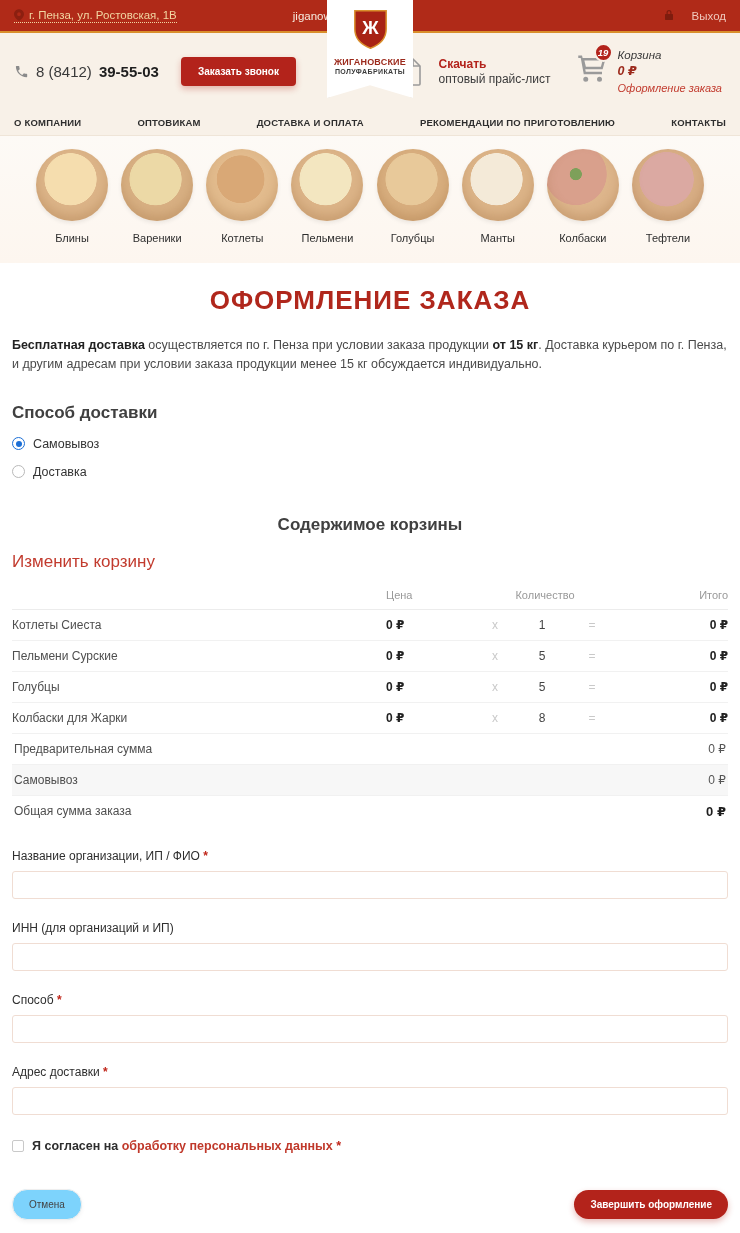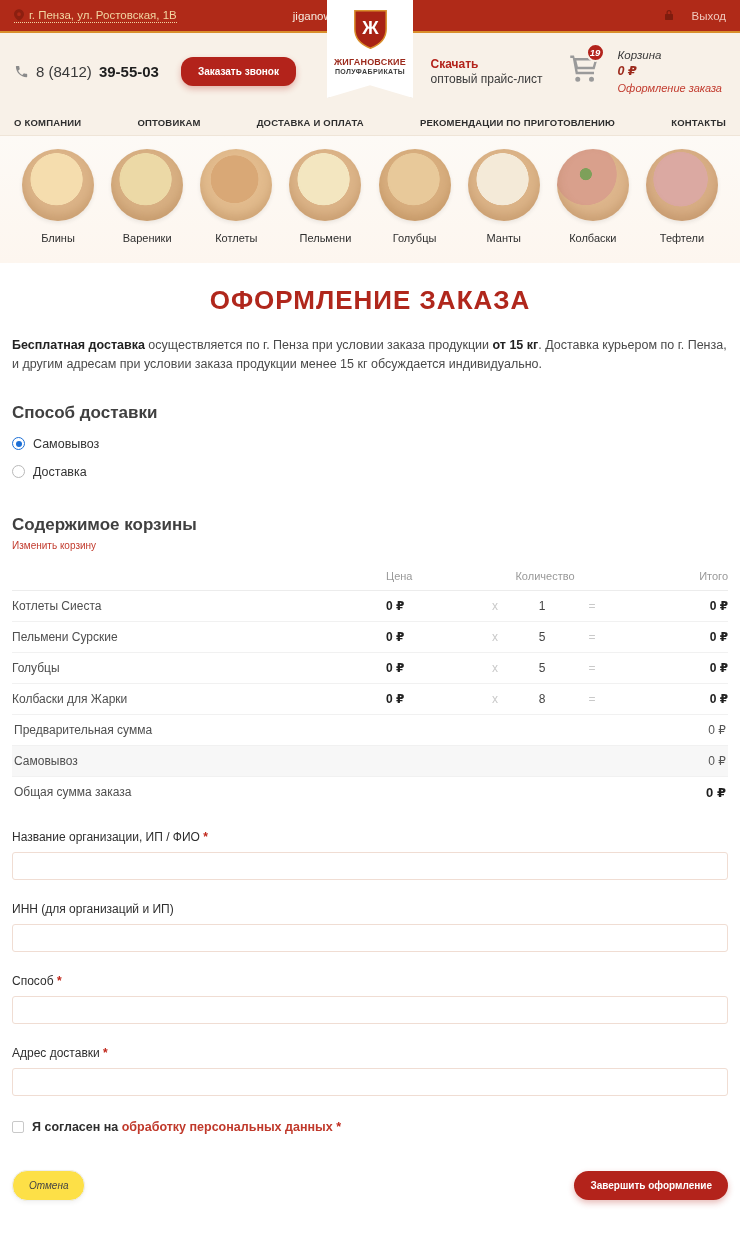--- a/index.html
+++ b/index.html
@@ -15,49 +15,49 @@
   .topbar .email { color:#f6eade; text-decoration:none; margin-left:110px; }
   .topbar-right { display:flex; align-items:center; gap:18px; }
   .topbar .logout { color:#f0c9bd; text-decoration:none; }
   .topbar .logout-ic { width:10px; height:11px; fill:#7e1c0e; }
 
   
   .header { height:77px; background:#f8f1e8; display:flex; align-items:center; padding:0 14px; position:relative; }
   .phone { display:flex; align-items:center; gap:7px; font-size:15px; color:#3a3a3a; }
   .phone svg { width:15px; height:15px; fill:#8a8a8a; }
   .phone b { color:#1e1e1e; }
-  .call-btn { margin-left:22px; background:#b3231b; color:#fff; border:none; border-radius:12px; padding:9px 17px; font-size:10px; font-weight:bold; cursor:pointer; font-family:inherit; box-shadow:0 3px 6px rgba(179,35,27,.3); }
+  .call-btn { margin-left:22px; background:#b3231b; color:#fff; border:none; border-radius:4px; padding:9px 17px; font-size:10px; font-weight:bold; cursor:pointer; font-family:inherit; box-shadow:0 3px 6px rgba(179,35,27,.3); }
 
   .ribbon { position:absolute; left:50%; top:-77px; transform:translateX(-50%); width:86px; height:98px; background:#fff; box-shadow:0 2px 6px rgba(0,0,0,.18); clip-path:polygon(0 0,100% 0,100% 100%,50% 87%,0 100%); z-index:30; text-align:center; padding-top:9px; }
   .ribbon { top:0; position:absolute; }
   .ribbon-wrap { position:absolute; left:0; top:-33px; width:100%; height:0; }
   .shield { width:37px; height:41px; }
   .brand-l1 { font-size:9px; font-weight:bold; color:#9c2a1c; letter-spacing:.2px; margin-top:3px; }
   .brand-l2 { font-size:7px; font-weight:bold; color:#3c3c3c; letter-spacing:.4px; margin-top:1px; }
 
   .pricelist { margin-left:auto; display:flex; align-items:center; gap:18px; margin-right:26px; }
   .pricelist svg { width:22px; height:28px; }
   .pl-txt { font-size:12px; line-height:1.25; color:#3a3a3a; }
   .pl-link { color:#b3231b; font-weight:bold; text-decoration:none; display:block; }
 
   .cart { display:flex; gap:9px; margin-right:4px;font-style:italic; }
   .cart-ic-wrap { position:relative; width:32px; }
   .cart-ic-wrap svg { width:30px; height:30px; fill:#9a9a9a; margin-top:4px; }
   .cart-badge { position:absolute; top:-6px; right:-4px; width:19px; height:19px; border-radius:50%; background:#b3231b; color:#fff; font-size:9.5px; font-weight:bold; display:flex; align-items:center; justify-content:center; border:2px solid #f8f1e8; }
-  .cart-info { font-size:11.5px;margin-left:8px; }
+  .cart-info { font-size:11.5px; }
   .cart-label { color:#3a3a3a; }
   .cart-total { font-weight:bold; color:#9c2a1c; margin-top:2px; font-size:12.5px; }
   .cart-checkout { display:block; color:#c23b2e; text-decoration:none; margin-top:4px; font-size:11px; }
 
   
   .nav { height:26px; background:#f8f1e8; display:flex; align-items:center; justify-content:space-between; padding:0 14px; border-bottom:1px solid #efe5d8; }
   .nav a { font-size:9.5px; font-weight:bold; color:#2e2e2e; text-decoration:none; letter-spacing:.2px; }
 
   
-  .cats { height:127px; background:linear-gradient(#fdfaf6,#fdf6ef); display:flex; justify-content:space-between; padding:13px 18px 0; }
+  .cats { height:127px; background:linear-gradient(#fdfaf6,#fdf6ef); display:flex; justify-content:space-between; padding:13px 32px 0; }
   .cat { width:80px; text-align:center; cursor:pointer; }
   .cat-img { width:72px; height:72px; border-radius:50%; margin:0 auto; box-shadow:inset 0 -6px 10px rgba(150,100,50,.25), 0 2px 4px rgba(0,0,0,.08); }
   .cat-lbl { font-size:11px; color:#2e2e2e; margin-top:11px; }
   .c1 { background:radial-gradient(circle at 48% 42%, #f5ddae 0 46%, #dcb488 47% 100%); }
   .c2 { background:radial-gradient(circle at 48% 42%, #ecd9a6 0 46%, #d8b083 47% 100%); }
   .c3 { background:radial-gradient(circle at 48% 42%, #d9a876 0 42%, #e2bb8d 43% 100%); }
   .c4 { background:radial-gradient(circle at 48% 42%, #f3e6c0 0 46%, #dcb488 47% 100%); }
   .c5 { background:radial-gradient(circle at 48% 42%, #e8c99a 0 46%, #d8ae7e 47% 100%); }
   .c6 { background:radial-gradient(circle at 48% 42%, #f4ead8 0 46%, #dcb488 47% 100%); }
   .c7 { background:radial-gradient(circle at 40% 35%, #7ea05a 0 9%, #d9a08c 10% 48%, #ddb58b 49% 100%); }
@@ -68,22 +68,22 @@
   h1 { text-align:center; color:#b0271c; font-size:26px; font-weight:600; letter-spacing:1px; margin-top:2px; }
   .intro { margin-top:20px; font-size:12.5px; line-height:1.55; color:#4a4a4a; }
   .intro b { color:#222; }
   h2 { font-size:17px; font-weight:bold; color:#404040; }
   .h-delivery { margin-top:28px; }
   .radio-row { display:flex; align-items:center; gap:8px; margin-top:14px; cursor:pointer; }
   .radio { width:13px; height:13px; border-radius:50%; border:1px solid #b9b9b9; background:#fff; position:relative; }
   .radio.checked { border-color:#1c6fd6; }
   .radio.checked::after { content:""; position:absolute; left:2.5px; top:2.5px; width:6px; height:6px; border-radius:50%; background:#1c6fd6; }
   .radio-lbl { font-size:12.5px; color:#333; }
-  .h-cart { margin-top:36px; }
-  .edit-link { display:inline-block; margin-top:2px; color:#c23b2e; font-size:10px; text-decoration:none; }
+  .h-cart { margin-top:36px;text-align:center; }
+  .edit-link { display:inline-block; margin-top:17px; color:#c23b2e; font-size:17px; text-decoration:none; }
 
   .tbl { margin-top:10px; font-size:12px; }
   .trow { display:grid; grid-template-columns:1fr 88px 42px 52px 48px 112px; align-items:center; min-height:31px; border-bottom:1px solid #f1f1f1; }
   .trow.head { color:#999; font-size:11px; min-height:28px; border-bottom:1px solid #ececec; }
   .trow .qhdr { grid-column:3/6; text-align:center; }
   .trow .thdr { text-align:right; }
   .tname { color:#4f4f4f; }
   .tprice { font-weight:bold; color:#222; }
   .tmul,.teq { color:#c9c9c9; text-align:center; }
   .tqty { text-align:center; color:#444; }
@@ -98,21 +98,21 @@
   
   .field { margin-top:19px; }
   .field label { font-size:12px; color:#2f2f2f; font-weight:500; }
   .req { color:#c0261a; font-weight:bold; }
   .field input { display:block; width:100%; height:28px; margin-top:7px; border:1px solid #f0ddd3; border-radius:3px; background:#fff; font-family:inherit; font-size:12px; padding:0 8px; outline:none; }
   .agree { display:flex; align-items:center; gap:8px; margin-top:24px; font-size:12.5px; font-weight:600; color:#2e2e2e; }
   .chk { width:12px; height:12px; border:1px solid #c9c9c9; border-radius:2px; background:#fff; flex:0 0 auto; }
   .agree a { color:#c0392b; text-decoration:none; font-weight:600; }
 
   .btn-row { display:flex; justify-content:space-between; align-items:center; margin-top:36px; padding-bottom:34px; }
-  .btn-cancel { background:#fde047; border:1px solid #eee; border-radius:15px; padding:9px 16px; font-size:10px; color:#444; cursor:pointer; font-family:inherit; box-shadow:0 2px 4px rgba(0,0,0,.05);font-style:italic; }
+  .btn-cancel { background:#7dd3fc; border:1px solid #eee; border-radius:15px; padding:9px 16px; font-size:10px; color:#444; cursor:pointer; font-family:inherit; box-shadow:0 2px 4px rgba(0,0,0,.05); }
   .btn-submit { background:#b3231b; border:none; border-radius:15px; padding:9px 16px; font-size:10px; font-weight:bold; color:#fff; cursor:pointer; font-family:inherit; box-shadow:0 3px 6px rgba(179,35,27,.3); }
 </style>
 </head>
 <body>
 
 <div class="page">
 
   <div class="topbar">
     <div class="topbar-left">
       <a class="addr" href="#">

